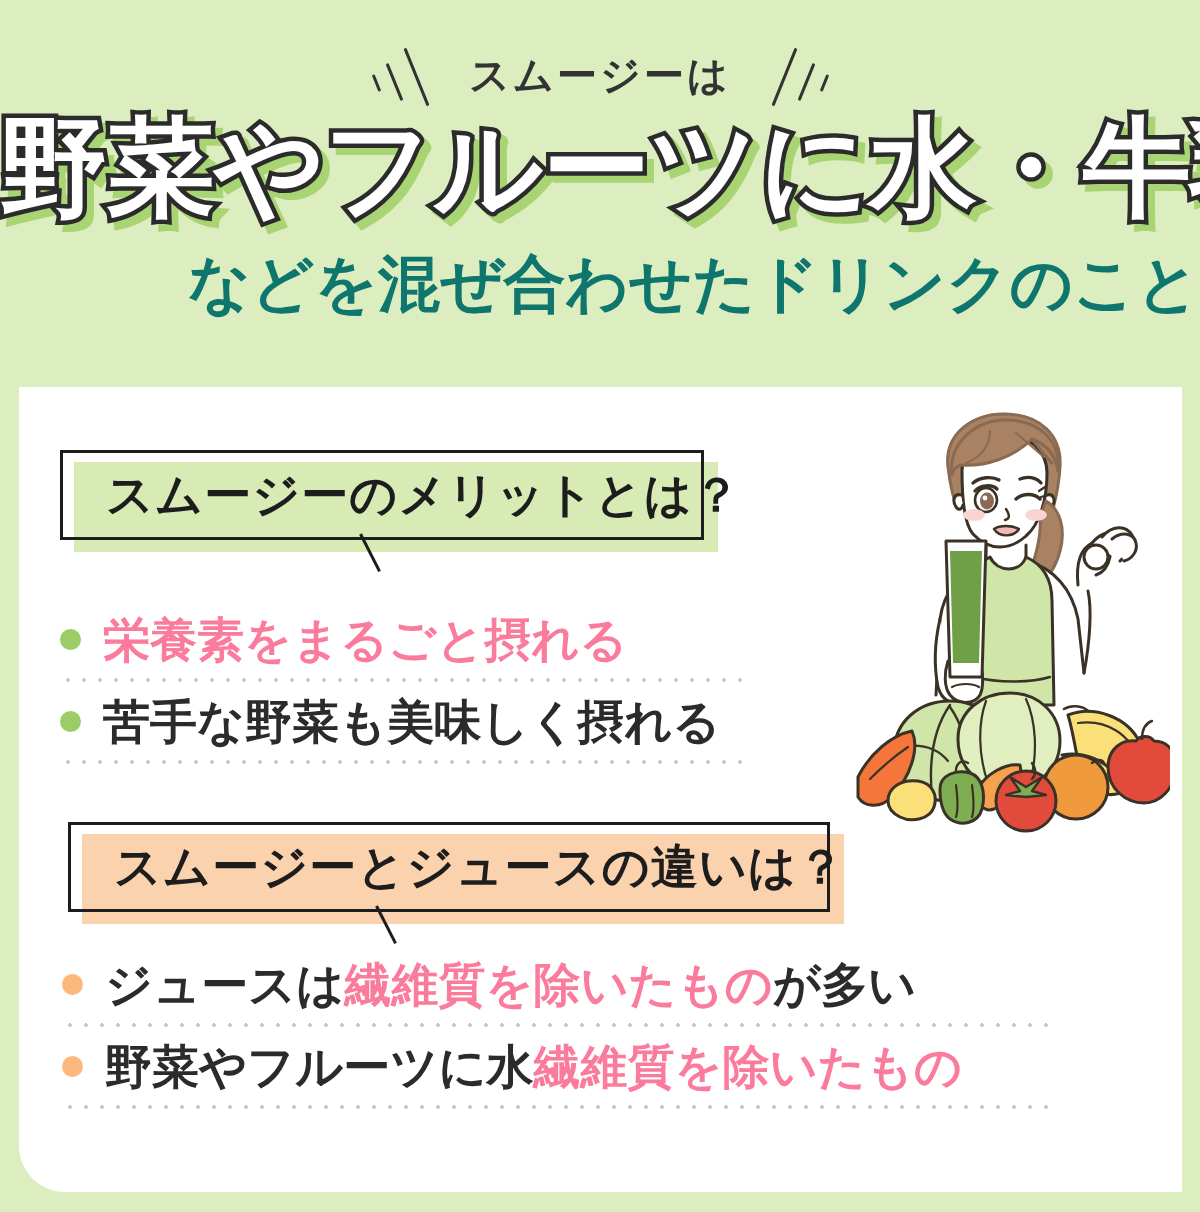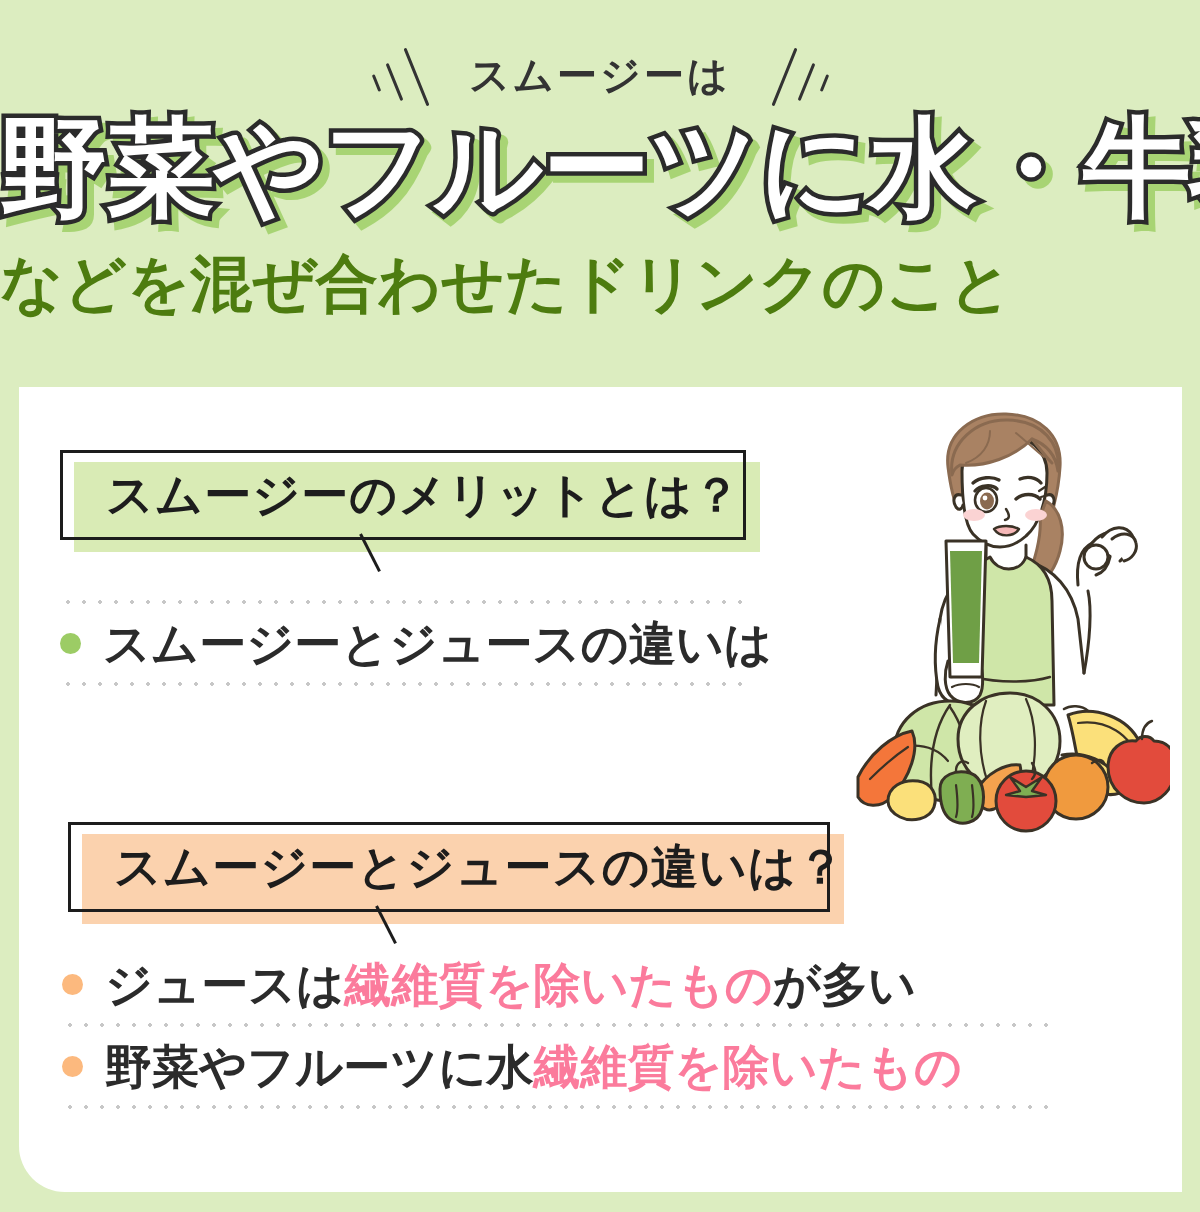--- a/index.html
+++ b/index.html
@@ -37,24 +37,24 @@
     font-size:108px;font-weight:900;line-height:1.04;
     letter-spacing:-1px;
     color:#ffffff;
     white-space:nowrap;
     -webkit-text-stroke:9px #2b2b2b;
     paint-order:stroke fill;
     filter:drop-shadow(7px 7px 0 #a8d474);
   }
   .title-sub{
     position:absolute;left:0;top:250px;width:1200px;
-    text-align:left;
+    text-align:right;
     font-size:62px;font-weight:900;line-height:1.1;
     letter-spacing:0px;
-    color:#4d7c0f;
+    color:#0f766e;
     white-space:nowrap;
   }
 
   
   .card{
     position:absolute;left:19px;top:387px;width:1163px;height:805px;
     background:#ffffff;
     border-bottom-left-radius:46px;
   }
 
@@ -78,21 +78,21 @@
     transform-origin:top center;
   }
   .chip .label{
     position:absolute;left:0;top:0;width:100%;height:100%;
     display:flex;align-items:center;
     padding-left:46px;box-sizing:border-box;
     font-size:47px;font-weight:700;color:#1d1d1d;letter-spacing:1px;
     white-space:nowrap;
   }
 
-  #chip-merit{left:60px;top:450px;width:686px;height:90px;}
+  #chip-merit{left:60px;top:450px;width:624px;height:90px;padding-left:20px;}
   #chip-merit .fill{background:#d9ebb5;}
   #chip-diff{left:68px;top:822px;width:762px;height:90px;}
   #chip-diff .fill{background:#fbd2ae;}
 
   
   .list{position:absolute;}
   #list-merit{left:60px;top:600px;width:690px;}
   #list-diff{left:62px;top:945px;width:995px;}
 
   .row{position:relative;height:78px;display:flex;align-items:center;}
@@ -148,26 +148,32 @@
   <div class="chip" id="chip-merit">
     <div class="fill"></div>
     <div class="frame"></div>
     <div class="notch ongreen" style="left:298px;width:56px;"></div>
     <div class="tail" style="left:299px;bottom:-36px;height:42px;transform:rotate(-27deg);"></div>
     <div class="label">スムージーのメリットとは？</div>
   </div>
 
   <div class="list" id="list-merit">
 
-    <div class="divider"></div>
-
     <div class="row">
       <span class="dot green"></span>
       <span class="txt">
-        <span>スムージーとジュースの違いは</span>
+        <span class="hl">栄養素をまるごと摂れる</span>
+      </span>
+    </div>
+    <div class="divider"></div>
+
+    <div class="row">
+      <span class="dot green"></span>
+      <span class="txt">
+        <span>苦手な野菜も美味しく摂れる</span>
       </span>
     </div>
     <div class="divider"></div>
   </div>
 
   <div class="chip" id="chip-diff">
     <div class="fill"></div>
     <div class="frame"></div>
     <div class="notch onorange" style="left:306px;width:56px;"></div>
     <div class="tail" style="left:307px;bottom:-36px;height:42px;transform:rotate(-27deg);"></div>

